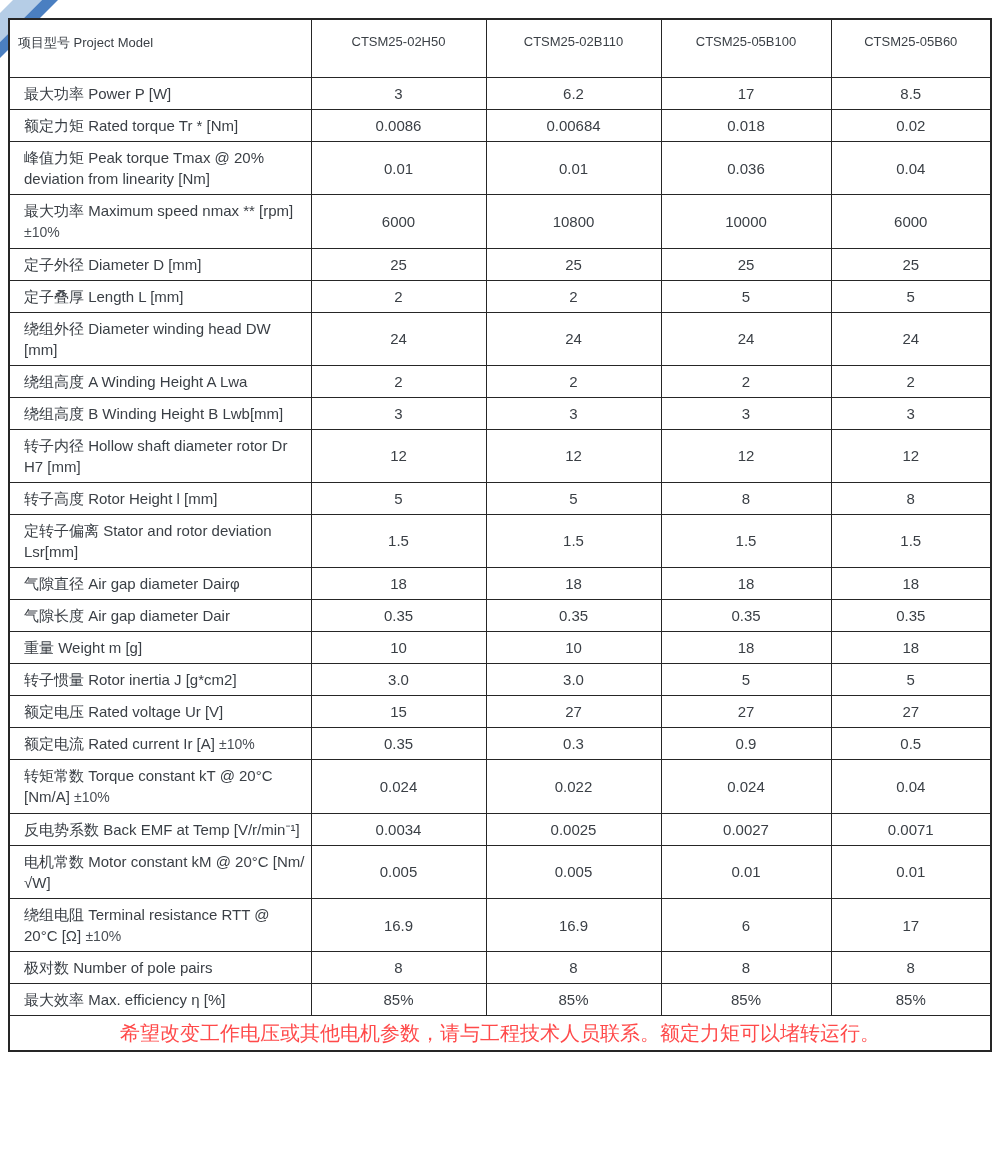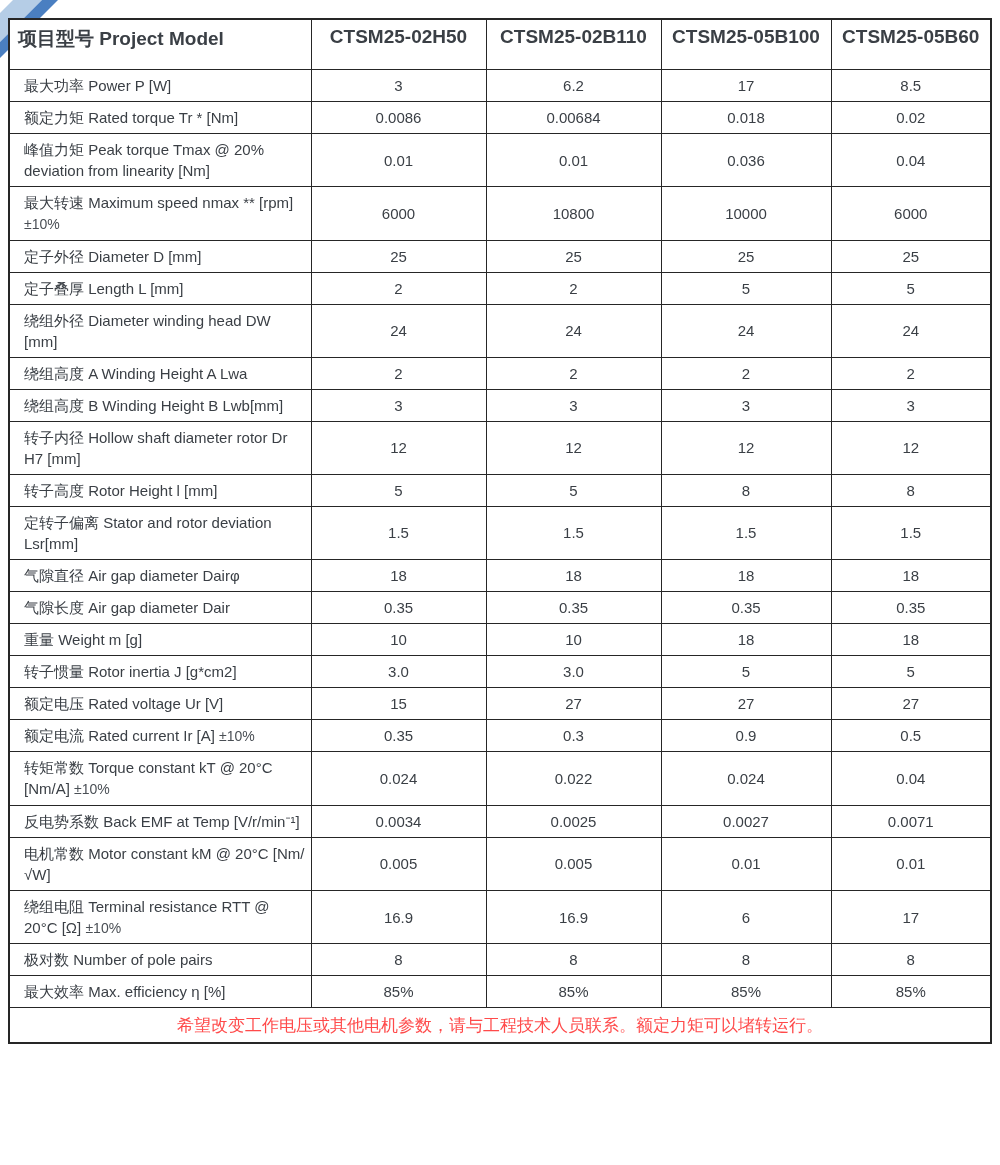--- a/index.html
+++ b/index.html
@@ -6,26 +6,26 @@
   body{font-family:"Liberation Sans", sans-serif;}
   .page{position:relative;width:1000px;height:1165px;background:#ffffff;overflow:hidden;}
   .corner-decor{position:absolute;top:0;left:0;z-index:0;}
   table.spec{
     position:absolute;left:8px;top:18px;z-index:1;
     width:982px;border-collapse:collapse;table-layout:fixed;
     background:#ffffff;color:#3a3f45;
   }
   table.spec, table.spec th, table.spec td{border:1.5px solid #262626;}
   table.spec{border-width:2.5px;}
-  th{font-weight:bold;font-size:19px;height:42px;vertical-align:top;padding-top:6px;text-align:center;}
+  th{font-weight:normal;font-size:13px;height:42px;vertical-align:top;padding-top:14px;text-align:center;}
   th.lbl-h{text-align:left;padding-left:8px;}
   td.lbl{font-size:15px;text-align:left;vertical-align:middle;padding:5px 6px 5px 14px;line-height:1.4;}
   td.val{font-size:15px;text-align:center;vertical-align:middle;padding:2px;}
   .suffix{font-size:14px;color:#4a4f55;white-space:nowrap;}
-  tfoot td{color:#ff4a4a;text-align:center;font-size:17px;height:30px;vertical-align:middle;padding:2px;}
+  tfoot td{color:#ff4a4a;text-align:center;font-size:20px;height:30px;vertical-align:middle;padding:2px;}
 </style>
 </head>
 <body>
 
 <div class="page">
 
   <svg class="corner-decor" width="80" height="80" aria-hidden="true">
     <polygon points="13,0 42,0 0,42 0,13" fill="#b5cde6"></polygon>
     <polygon points="42,0 58,0 0,58 0,42" fill="#4a7fc1"></polygon>
   </svg>
@@ -63,21 +63,21 @@
           <td class="val">0.02</td>
         </tr>
         <tr>
           <td class="lbl"><span>峰值力矩 Peak torque Tmax @ 20% deviation from linearity [Nm]</span></td>
           <td class="val">0.01</td>
           <td class="val">0.01</td>
           <td class="val">0.036</td>
           <td class="val">0.04</td>
         </tr>
         <tr>
-          <td class="lbl"><span>最大转速  Maximum speed nmax ** [rpm]</span> <span class="suffix">±10%</span></td>
+          <td class="lbl"><span>最大功率  Maximum speed nmax ** [rpm]</span> <span class="suffix">±10%</span></td>
           <td class="val">6000</td>
           <td class="val">10800</td>
           <td class="val">10000</td>
           <td class="val">6000</td>
         </tr>
         <tr>
           <td class="lbl"><span>定子外径 Diameter D [mm]</span></td>
           <td class="val">25</td>
           <td class="val">25</td>
           <td class="val">25</td>

